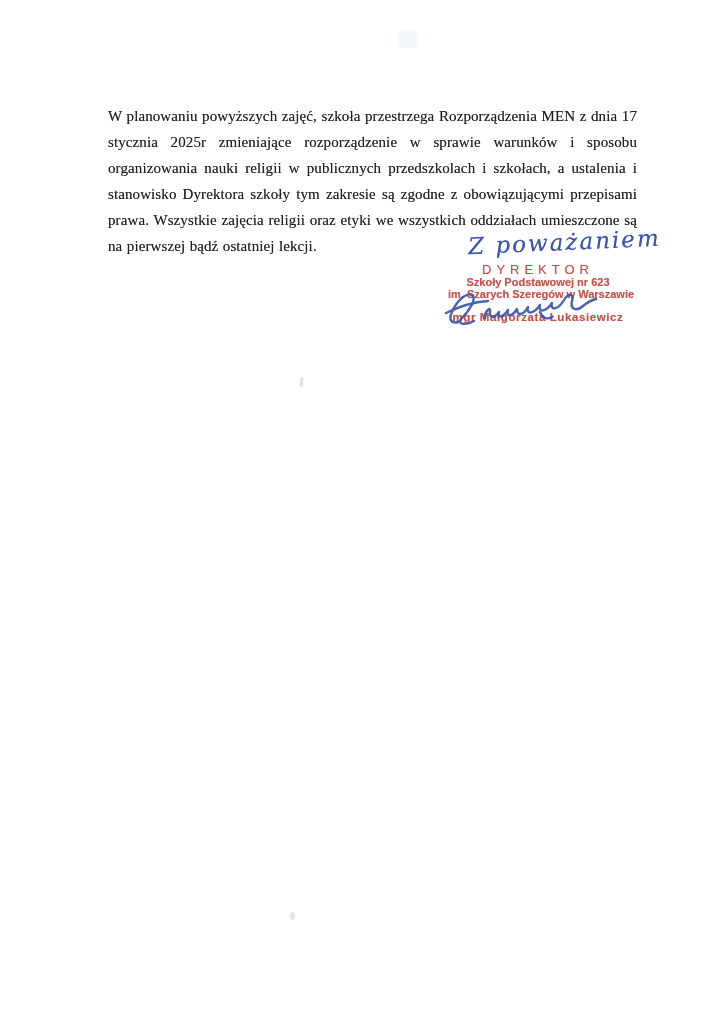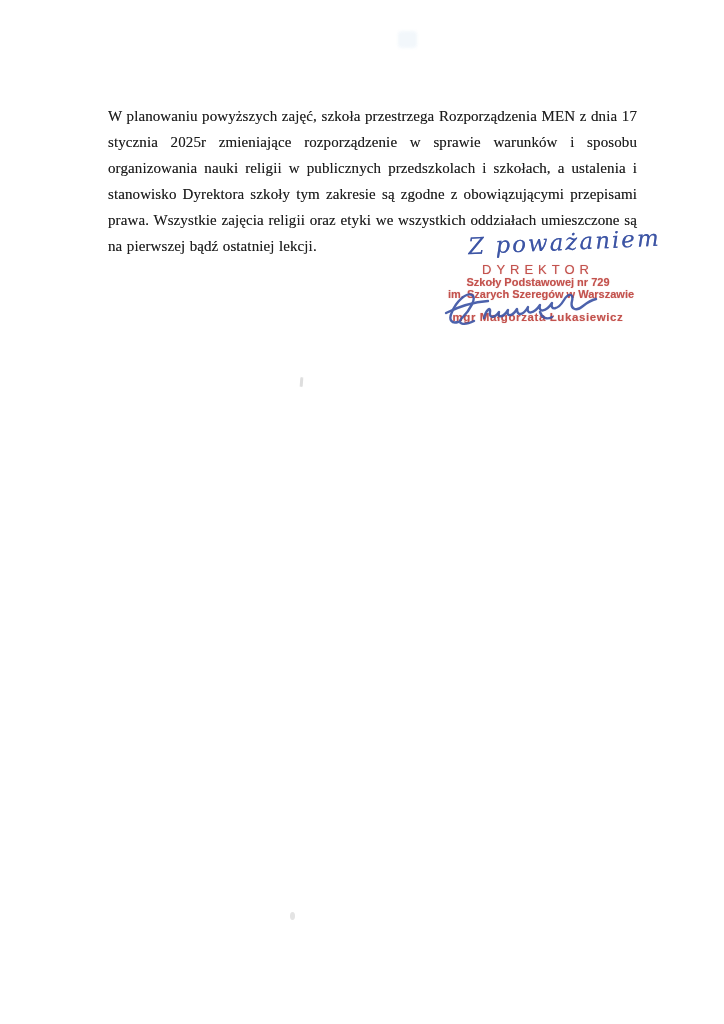--- a/index.html
+++ b/index.html
@@ -117,21 +117,21 @@
 <div class="page">
 
   <div class="smudge-top"></div>
 
   <p class="body-text">W planowaniu powyższych zajęć, szkoła przestrzega Rozporządzenia MEN z dnia 17 stycznia 2025r zmieniające rozporządzenie w sprawie warunków i sposobu organizowania nauki religii w publicznych przedszkolach i szkołach, a ustalenia i stanowisko Dyrektora szkoły tym zakresie są zgodne z obowiązującymi przepisami prawa. Wszystkie zajęcia religii oraz etyki we wszystkich oddziałach umieszczone są na pierwszej bądź ostatniej lekcji.</p>
 
   <div class="closing">Z poważaniem</div>
 
   <div class="stamp">
     <div class="stamp-title">DYREKTOR</div>
-    <div class="stamp-line">Szkoły Podstawowej nr 729</div>
+    <div class="stamp-line">Szkoły Podstawowej nr 623</div>
     <div class="stamp-line">im. Szarych Szeregów w Warszawie</div>
     <div class="stamp-name">mgr Małgorzata Łukasiewicz</div>
   </div>
 
   <svg class="signature-svg" width="182" height="44" viewBox="0 0 182 44">
     <g stroke="currentColor" stroke-width="2.4" fill="none" stroke-linecap="round" stroke-linejoin="round" opacity="0.92">
       <path d="M14,34 C8,36 4,32 8,24 C12,14 22,4 28,7 C33,10 26,22 18,30 C12,36 20,38 30,33"></path>
       <path d="M2,25 C14,19 30,14 44,13"></path>
       <path d="M40,30 C42,22 47,18 46,24 C45,30 50,31 55,24 C53,30 59,30 64,22 C62,29 68,29 73,21 C73,28 79,28 84,19 C82,27 90,26 96,17 C94,25 102,24 108,15 C106,23 114,22 120,12 C124,5 130,5 128,13 C126,21 132,24 139,18 C144,14 148,12 152,11"></path>
       <path d="M96,24 C98,30 103,32 108,29"></path>

